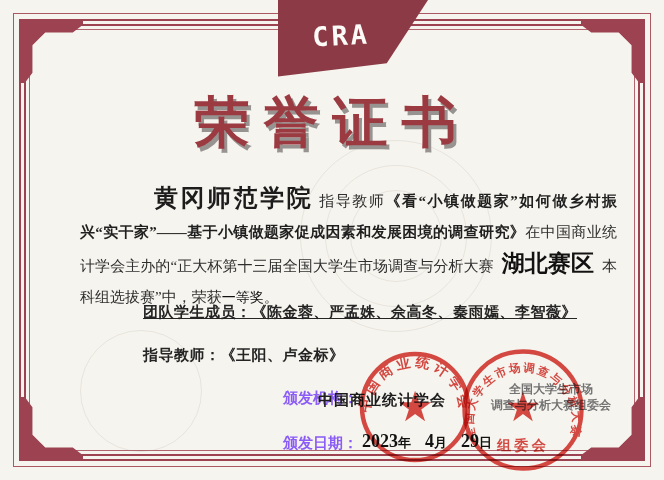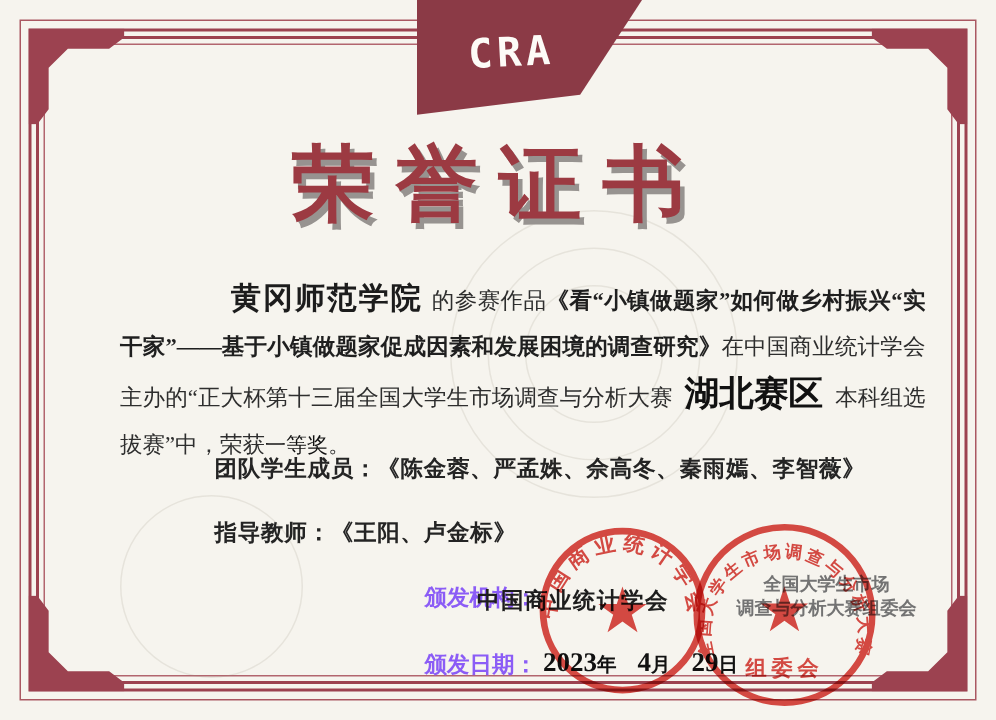--- a/index.html
+++ b/index.html
@@ -44,25 +44,25 @@
     font-family:"DejaVu Sans", sans-serif;font-weight:800;
     font-size:55px;letter-spacing:14px;padding-left:1px;box-sizing:border-box;
     color:#9c3a42;text-shadow:3px 4px 0 #979390;
   }
   
   .para{
     position:absolute;left:80px;top:183px;width:537px;
     font-size:15px;line-height:31px;color:#2e2e2e;text-align:justify;
     text-indent:74px;
   }
-  .school{font-size:20px;font-weight:700;letter-spacing:1px;color:#1c1c1c;margin-right:6px;font-family:"DejaVu Sans", sans-serif;}
+  .school{font-size:24px;font-weight:700;letter-spacing:1px;color:#1c1c1c;margin-right:6px;font-family:"DejaVu Sans", sans-serif;}
   .worktitle{font-weight:700;color:#1f1f1f;}
   .region{font-size:23px;font-weight:800;color:#111;margin:0 8px;font-family:"DejaVu Sans", sans-serif;}
   .award{font-size:14px;font-weight:400;color:#111;font-family:"DejaVu Sans", sans-serif;}
-  .members-line{position:absolute;left:143px;top:303px;font-size:15px;font-weight:600;color:#242424;letter-spacing:.5px;}
+  .members-line{position:absolute;left:143px;top:303px;font-size:15px;font-weight:600;color:#242424;letter-spacing:.5px;text-decoration:underline;}
   .advisors-line{position:absolute;left:143px;top:346px;font-size:15px;font-weight:600;color:#242424;letter-spacing:.5px;}
   
   .label{position:absolute;font-size:15px;font-weight:600;color:#8b5cf6;z-index:4;}
   .lbl-issuer{left:283px;top:389px;}
   .lbl-date{left:283px;top:434px;}
   .org1{position:absolute;left:318px;top:391px;font-size:15px;font-weight:600;color:#1d1d1d;letter-spacing:1px;z-index:4;}
   .org2{position:absolute;left:476px;top:381px;width:150px;text-align:center;font-size:12px;font-weight:600;color:#737373;line-height:16px;z-index:4;}
   .date-row{position:absolute;left:362px;top:431px;z-index:4;color:#111;white-space:nowrap;}
   .date-num{font-size:18px;font-weight:700;font-family:"Liberation Serif", serif;}
   .date-unit{font-size:13px;font-weight:600;margin-right:14px;}
@@ -87,21 +87,21 @@
 <div class="wm wm2"></div>
 <div class="wm wm3"></div>
 <div class="wm wm4"></div>
 
 <div class="banner">
   <div class="banner-text">CRA</div>
 </div>
 
 <div class="title">荣誉证书</div>
 
-<div class="para"><span class="school">黄冈师范学院</span><span>的参赛作品</span><span class="worktitle">《看“小镇做题家”如何做乡村振兴“实干家”——基于小镇做题家促成因素和发展困境的调查研究》</span><span>在中国商业统计学会主办的“正大杯第十三届全国大学生市场调查与分析大赛</span><span class="region">湖北赛区</span><span>本科组选拔赛”中，荣获</span><span class="award">一等奖</span><span>。</span></div>
+<div class="para"><span class="school">黄冈师范学院</span><span>指导教师</span><span class="worktitle">《看“小镇做题家”如何做乡村振兴“实干家”——基于小镇做题家促成因素和发展困境的调查研究》</span><span>在中国商业统计学会主办的“正大杯第十三届全国大学生市场调查与分析大赛</span><span class="region">湖北赛区</span><span>本科组选拔赛”中，荣获</span><span class="award">一等奖</span><span>。</span></div>
 
 <div class="members-line">团队学生成员：《陈金蓉、严孟姝、佘高冬、秦雨嫣、李智薇》</div>
 <div class="advisors-line">指导教师：《王阳、卢金标》</div>
 
 <div class="label lbl-issuer">颁发机构：</div>
 <div class="org1">中国商业统计学会</div>
 <div class="org2">
   <div>全国大学生市场</div>
   <div>调查与分析大赛组委会</div>
 </div>

